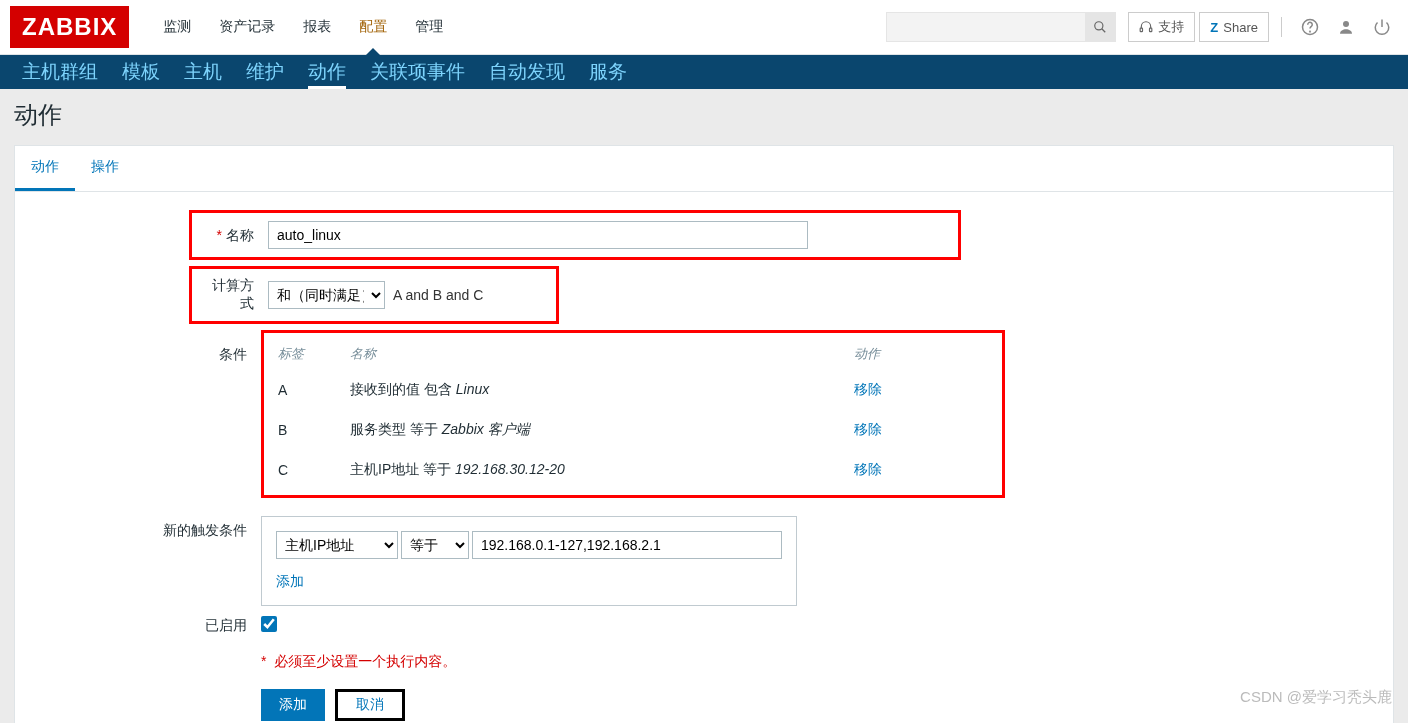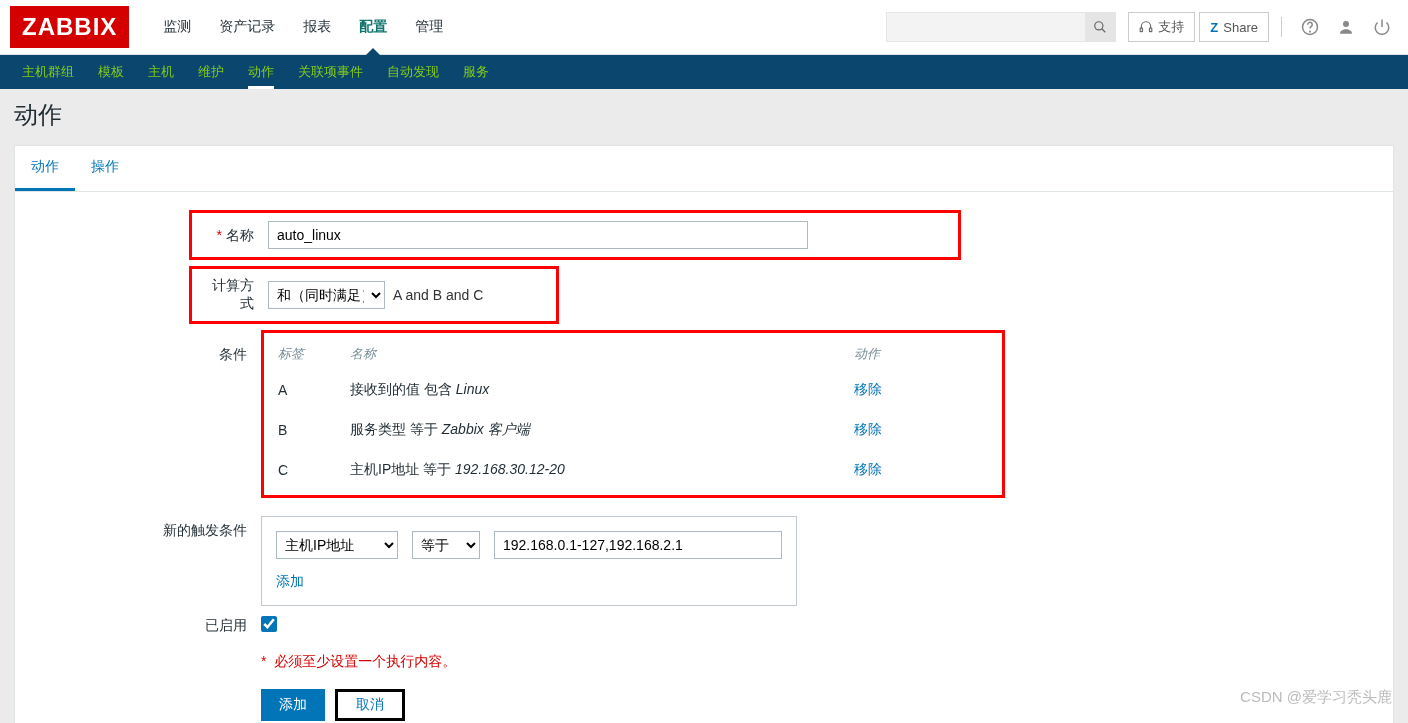--- a/index.html
+++ b/index.html
@@ -3,33 +3,33 @@
   <meta charset="utf-8">
   <style>
     * { margin: 0; padding: 0; box-sizing: border-box; }
     body { font-family: Arial, "Microsoft YaHei", sans-serif; font-size: 14px; color: #1f2c33; background: #ebebeb; width: 1408px; }
     
     
     .header { display: flex; align-items: center; background: #fff; border-bottom: 1px solid #dfe4e7; height: 55px; padding: 0 10px; }
     .logo { background: #d40000; color: #fff; font-weight: bold; font-size: 24px; padding: 7px 12px; margin-right: 20px; letter-spacing: 1px; }
     .main-nav { display: flex; align-items: center; flex: 1; height: 100%; }
     .main-nav-item { padding: 0 14px; height: 100%; display: flex; align-items: center; color: #1f2c33; cursor: pointer; position: relative; }
-    .main-nav-item.active { color: #0f766e; font-weight: 700; }
+    .main-nav-item.active { color: #a16207; font-weight: 400; }
     .main-nav-item.active::after { content: ''; position: absolute; bottom: -1px; left: 50%; transform: translateX(-50%); width: 0; height: 0; border-left: 7px solid transparent; border-right: 7px solid transparent; border-bottom: 7px solid #0a466e; }
     .header-right { display: flex; align-items: center; gap: 4px; }
     .search-box { display: flex; align-items: center; background: #f3f3f3; border: 1px solid #e5e5e5; width: 230px; height: 30px; }
     .search-input { flex: 1; border: none; background: transparent; outline: none; padding: 0 8px; font-size: 13px; }
     .search-btn { width: 30px; height: 28px; border: none; background: #e5e5e5; cursor: pointer; display: flex; align-items: center; justify-content: center; }
     .hdr-btn { height: 30px; border: 1px solid #ccc; background: #fff; padding: 0 10px; cursor: pointer; display: flex; align-items: center; gap: 5px; color: #555; font-size: 13px; }
     .divider-v { width: 1px; height: 20px; background: #ccc; margin: 0 8px; }
     .icon-btn { width: 32px; display: flex; justify-content: center; cursor: pointer; color: #888; }
     
     
     .sub-nav { background: #0a466e; display: flex; align-items: center; height: 34px; padding: 0 10px; }
-    .sub-nav-item { color: #84cc16; padding: 16px 12px; height: 100%; display: flex; align-items: center; cursor: pointer; font-size: 13px; position: relative; }
+    .sub-nav-item { color: #7dd3fc; padding: 16px 12px; height: 100%; display: flex; align-items: center; cursor: pointer; font-size: 19px; position: relative; }
     .sub-nav-item.active::after { content: ''; position: absolute; bottom: 0; left: 12px; right: 12px; height: 3px; background: #fff; }
     
     
     .page { padding: 10px 14px 20px; }
     .page-title { font-size: 24px; font-weight: normal; color: #1f2c33; margin-bottom: 14px; }
     .panel { background: #fff; border: 1px solid #dfe4e7; padding: 0 14px 14px; }
     .tabs { display: flex; border-bottom: 1px solid #dfe4e7; margin: 0 -14px 18px; }
     .tab { padding: 12px 16px; cursor: pointer; color: #0275b8; font-size: 14px; position: relative; }
     .tab.active { border-bottom: 3px solid #0275b8; }
     
@@ -47,21 +47,21 @@
     
     
     .cond-table { width: 640px; }
     .cond-table th { text-align: left; font-weight: normal; color: #768d99; padding: 6px 8px; font-size: 13px; font-style: italic; }
     .cond-table td { padding: 10px 8px; color: #1f2c33; font-size: 14px; }
     .cond-table td .italic { font-style: italic; }
     .link { color: #0275b8; cursor: pointer; }
     
     
     .new-cond-box { border: 1px solid #c0cad0; background: #fff; padding: 14px; width: 536px; }
-    .new-cond-box .row1 { display: flex; gap: 14px; margin-bottom: 14px; align-items: center; }
+    .new-cond-box .row1 { display: flex; gap: 3px; margin-bottom: 14px; align-items: center; }
     .nc-input { flex: 1; height: 28px; border: 1px solid #acbbc2; padding: 0 8px; font-size: 14px; }
     
     .chk { width: 16px; height: 16px; }
     .warn { color: #d40000; margin-top: 8px; font-size: 14px; }
     .btn-row { display: flex; gap: 10px; margin-top: 18px; }
     .btn-primary { background: #0275b8; color: #fff; border: none; height: 32px; padding: 0 18px; cursor: pointer; font-size: 14px; }
     .btn-secondary { background: #fff; color: #0275b8; border: 3px solid #000000; height: 32px; padding: 0 18px; cursor: pointer; font-size: 14px; }
     .watermark { position: fixed; right: 16px; bottom: 16px; color: rgba(120,120,120,0.5); font-size: 15px; pointer-events: none; }
   </style>
 </head>

